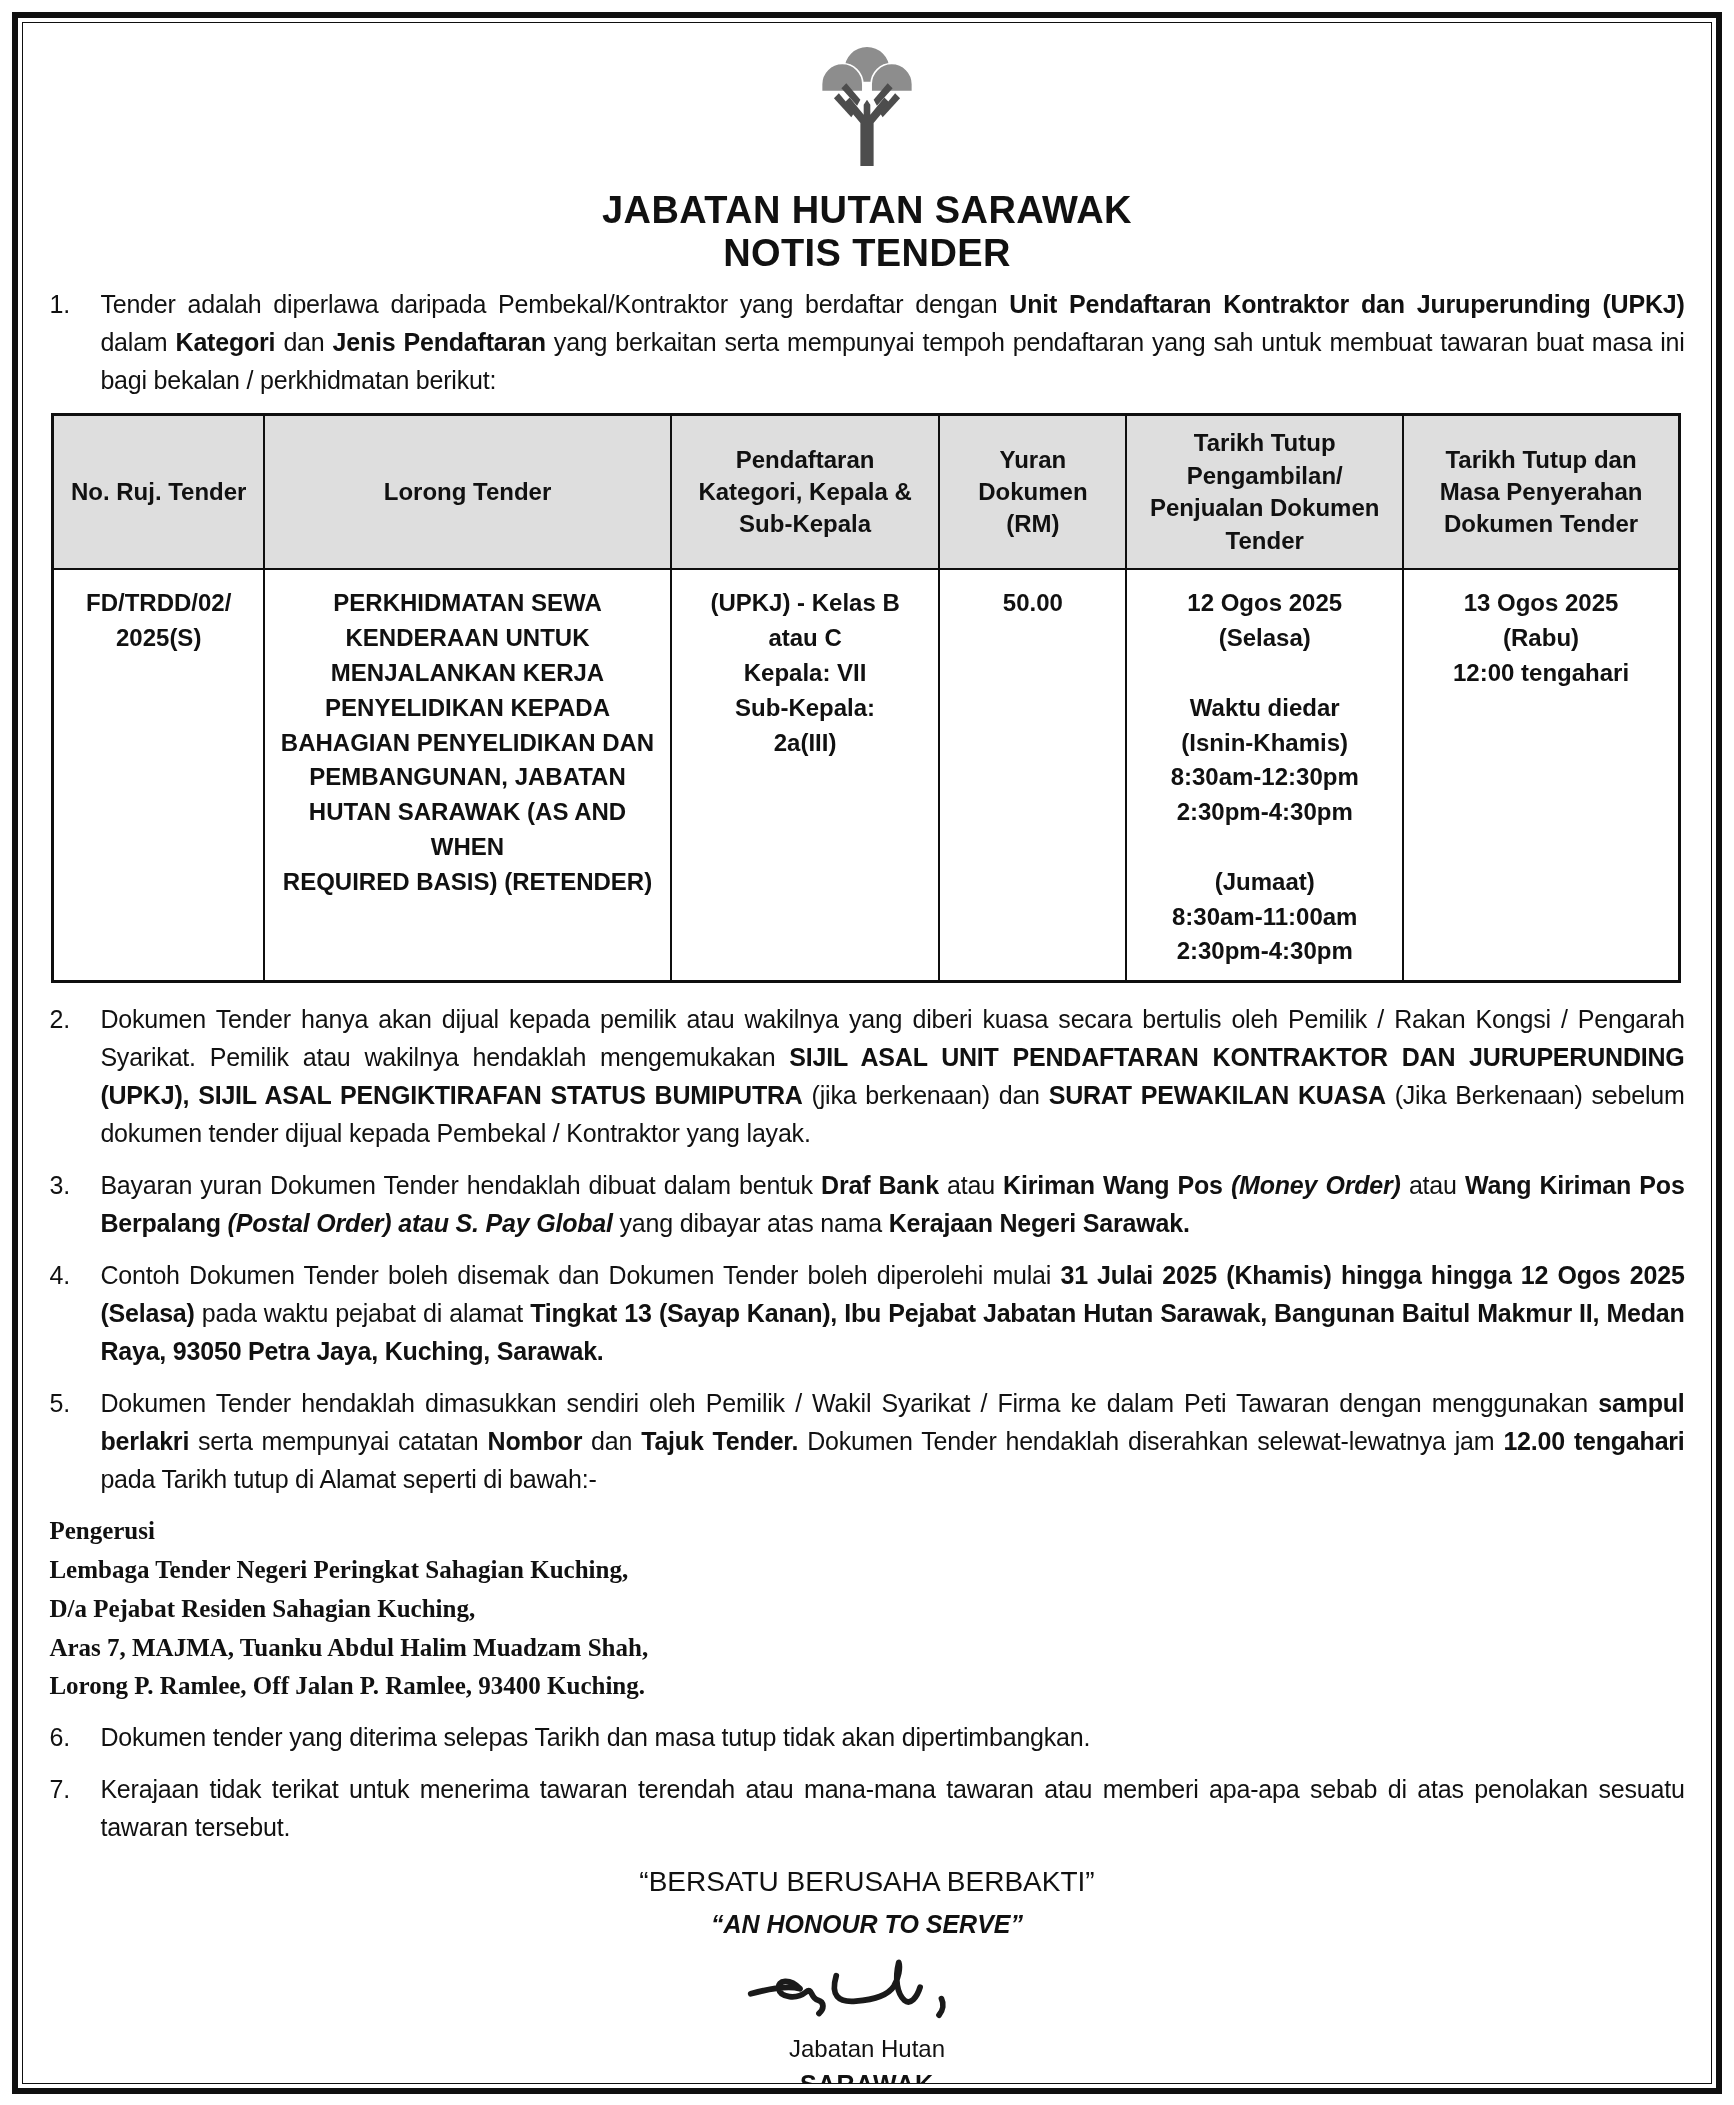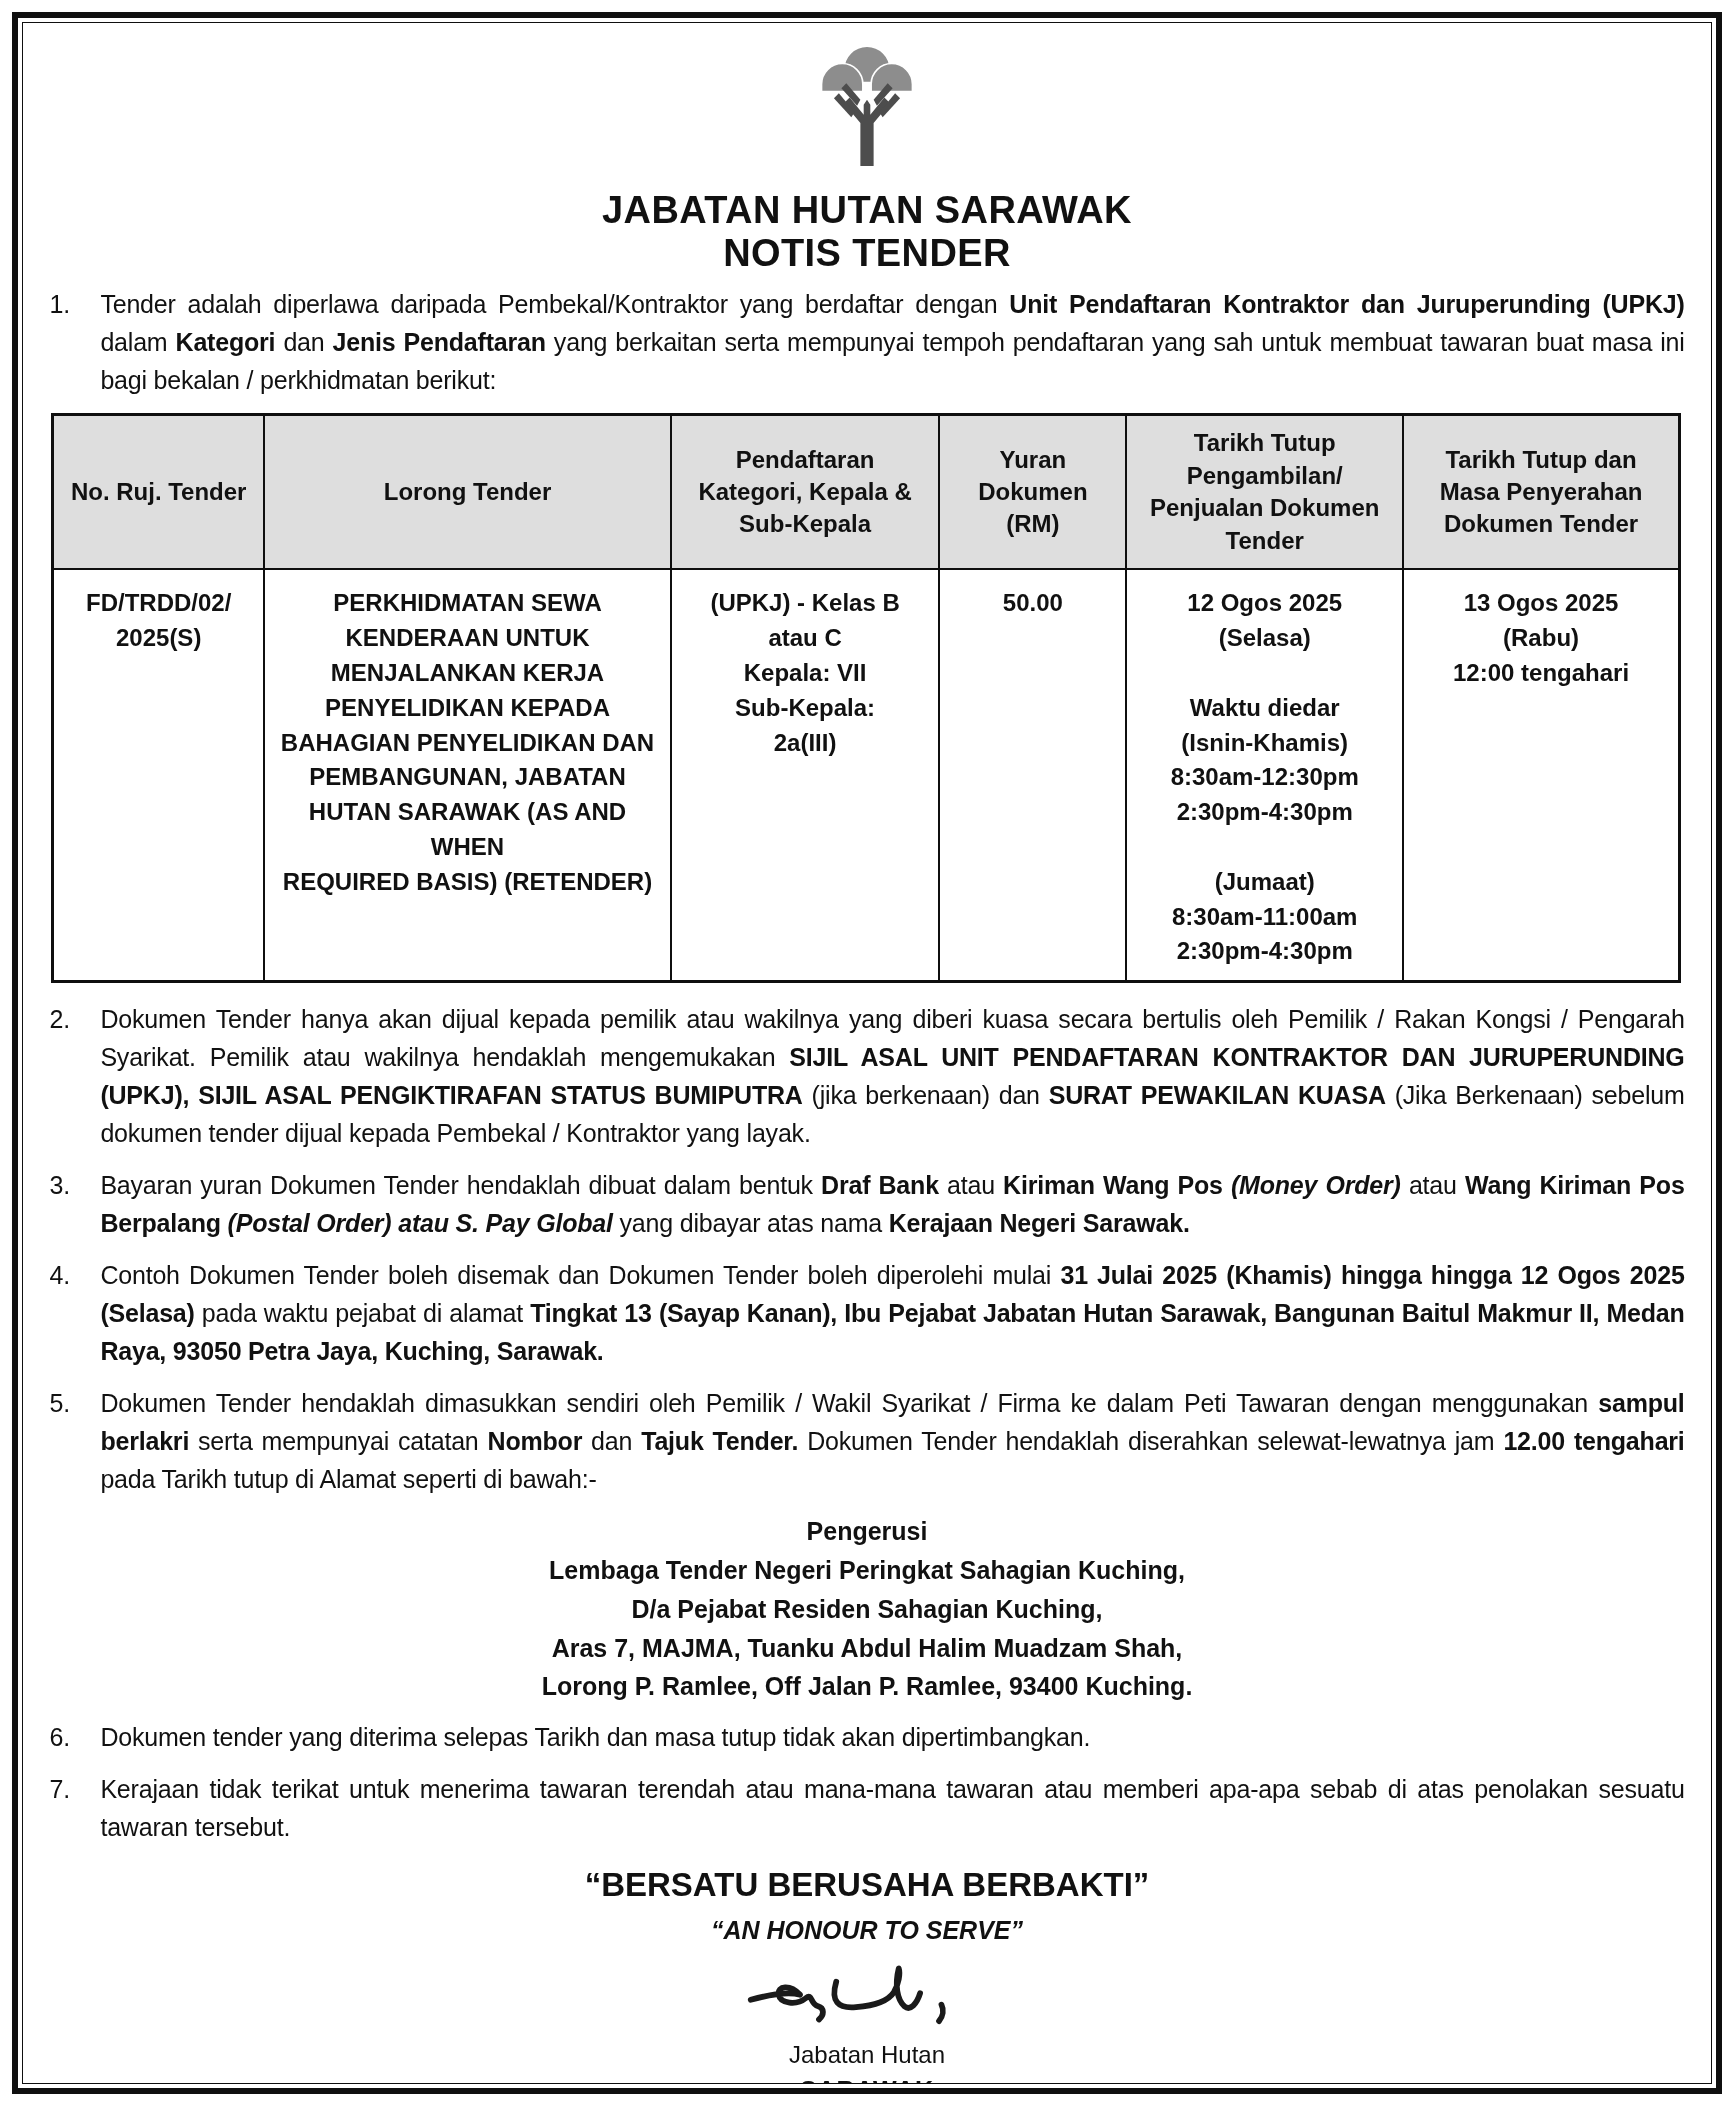--- a/index.html
+++ b/index.html
@@ -25,23 +25,23 @@
   .clause .ctext{flex:1;text-align:justify;letter-spacing:-0.2px;}
   .b{font-weight:700;}
   .i{font-style:italic;}
   table.tender{width:calc(100% - 5.3px);margin:3.5px 0 17.6px 1.8px;border-collapse:collapse;
     font-weight:700;font-size:24px;border:3.5px solid #0f0f0f;}
   table.tender th,table.tender td{border:2.6px solid #0f0f0f;text-align:center;}
   table.tender thead th{background:var(--header-bg);height:155px;vertical-align:middle;line-height:1.35;padding:5.3px 8.8px;}
   table.tender tbody td{vertical-align:top;padding:16px 8.8px 10.6px;line-height:1.45;height:386px;}
   .col-ref{width:13%;} .col-title{width:25%;} .col-cat{width:16.5%;}
   .col-fee{width:11.5%;} .col-close1{width:17%;} .col-close2{width:17%;}
-  .address{text-align:center;font-weight:700;font-size:25px;line-height:1.55;margin:1.8px 0 12.4px;}
+  .address{font-weight:700;font-size:25px;line-height:1.55;margin:1.8px 0 12.4px;font-family:Liberation Serif, serif;}
   .motto{text-align:center;margin-top:19.4px;}
-  .motto-1{font-weight:700;font-size:33px;margin:0;}
+  .motto-1{font-weight:400;font-size:28px;margin:0;}
   .motto-2{font-weight:700;font-style:italic;font-size:25px;margin:12px 0 0;text-align:center;}
   .sig-block{text-align:center;margin-top:12.4px;}
   .sig-svg{width:265px;height:74px;display:inline-block;}
   .sig-name{font-weight:700;font-size:23.4px;letter-spacing:2.2px;margin:1.8px 0 0;}
   .sig-pos{font-size:24px;margin:7px 0 0;}
   .sig-region{display:inline-block;font-weight:700;font-size:25px;margin:7px 0 0;
     border-bottom:2.6px solid var(--ink);padding:0 1.8px 0.9px;letter-spacing:0.9px;}
 </style>
 </head>
 <body>

